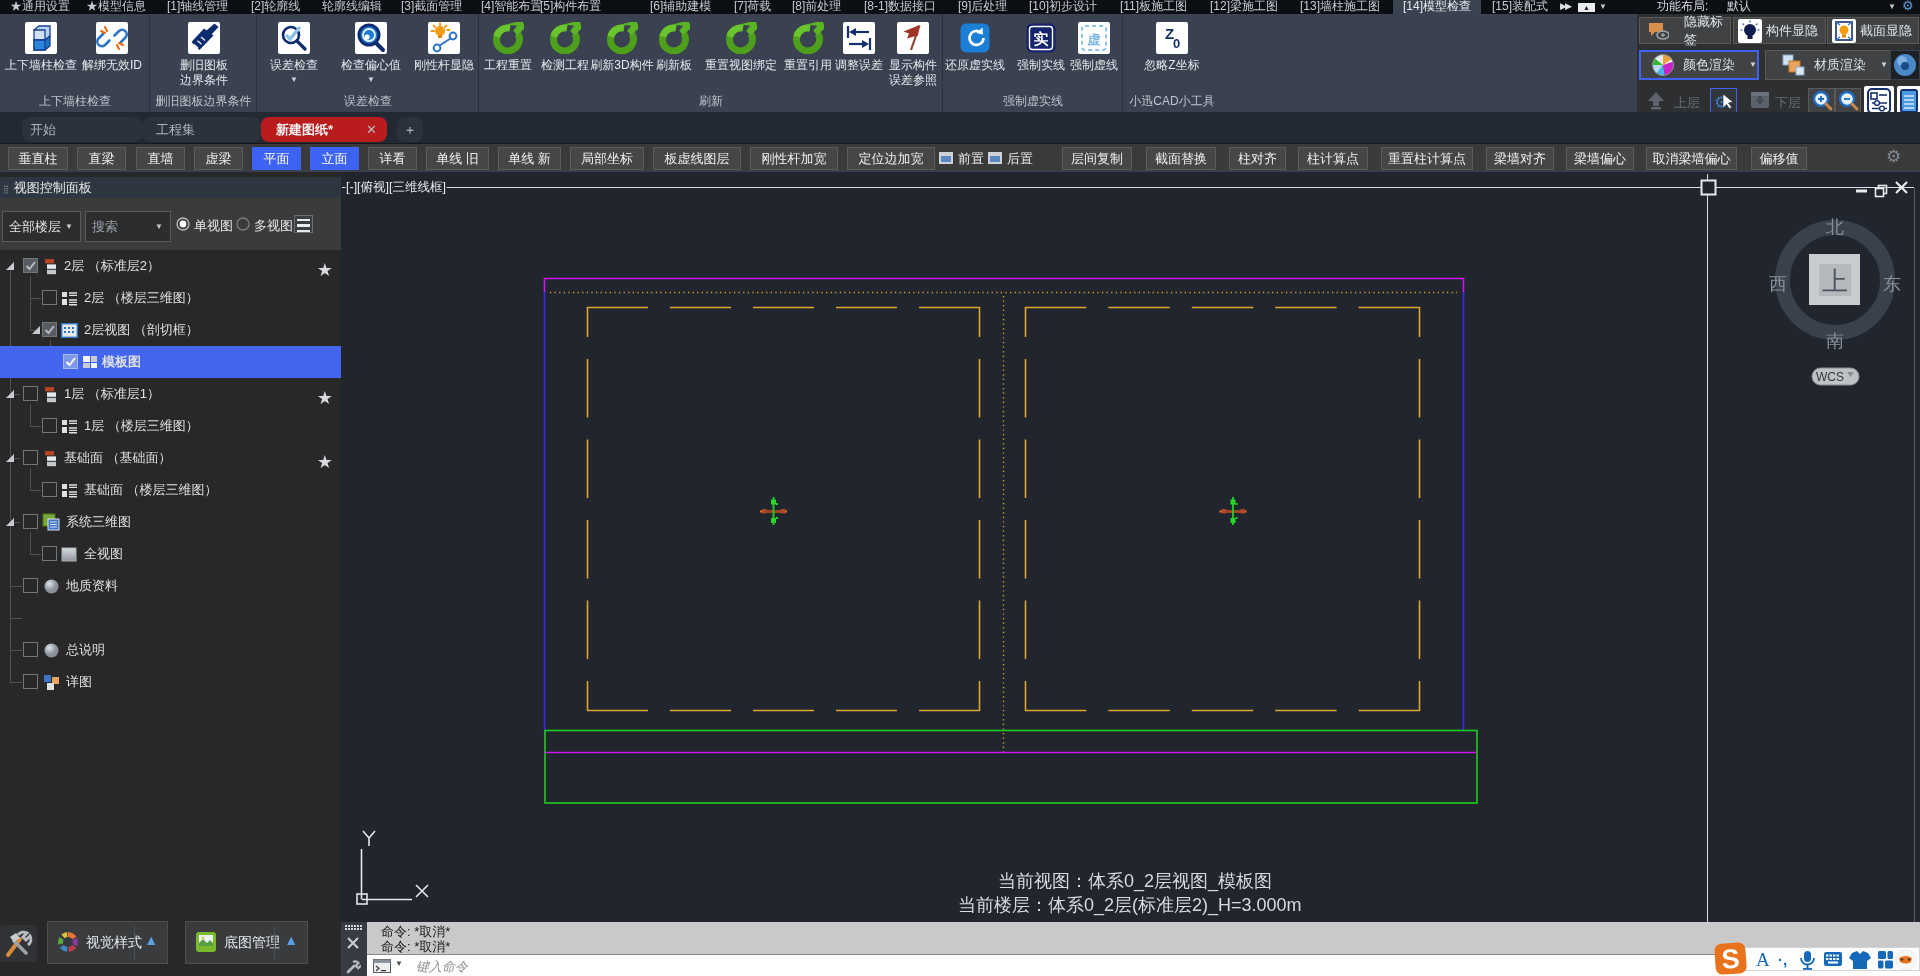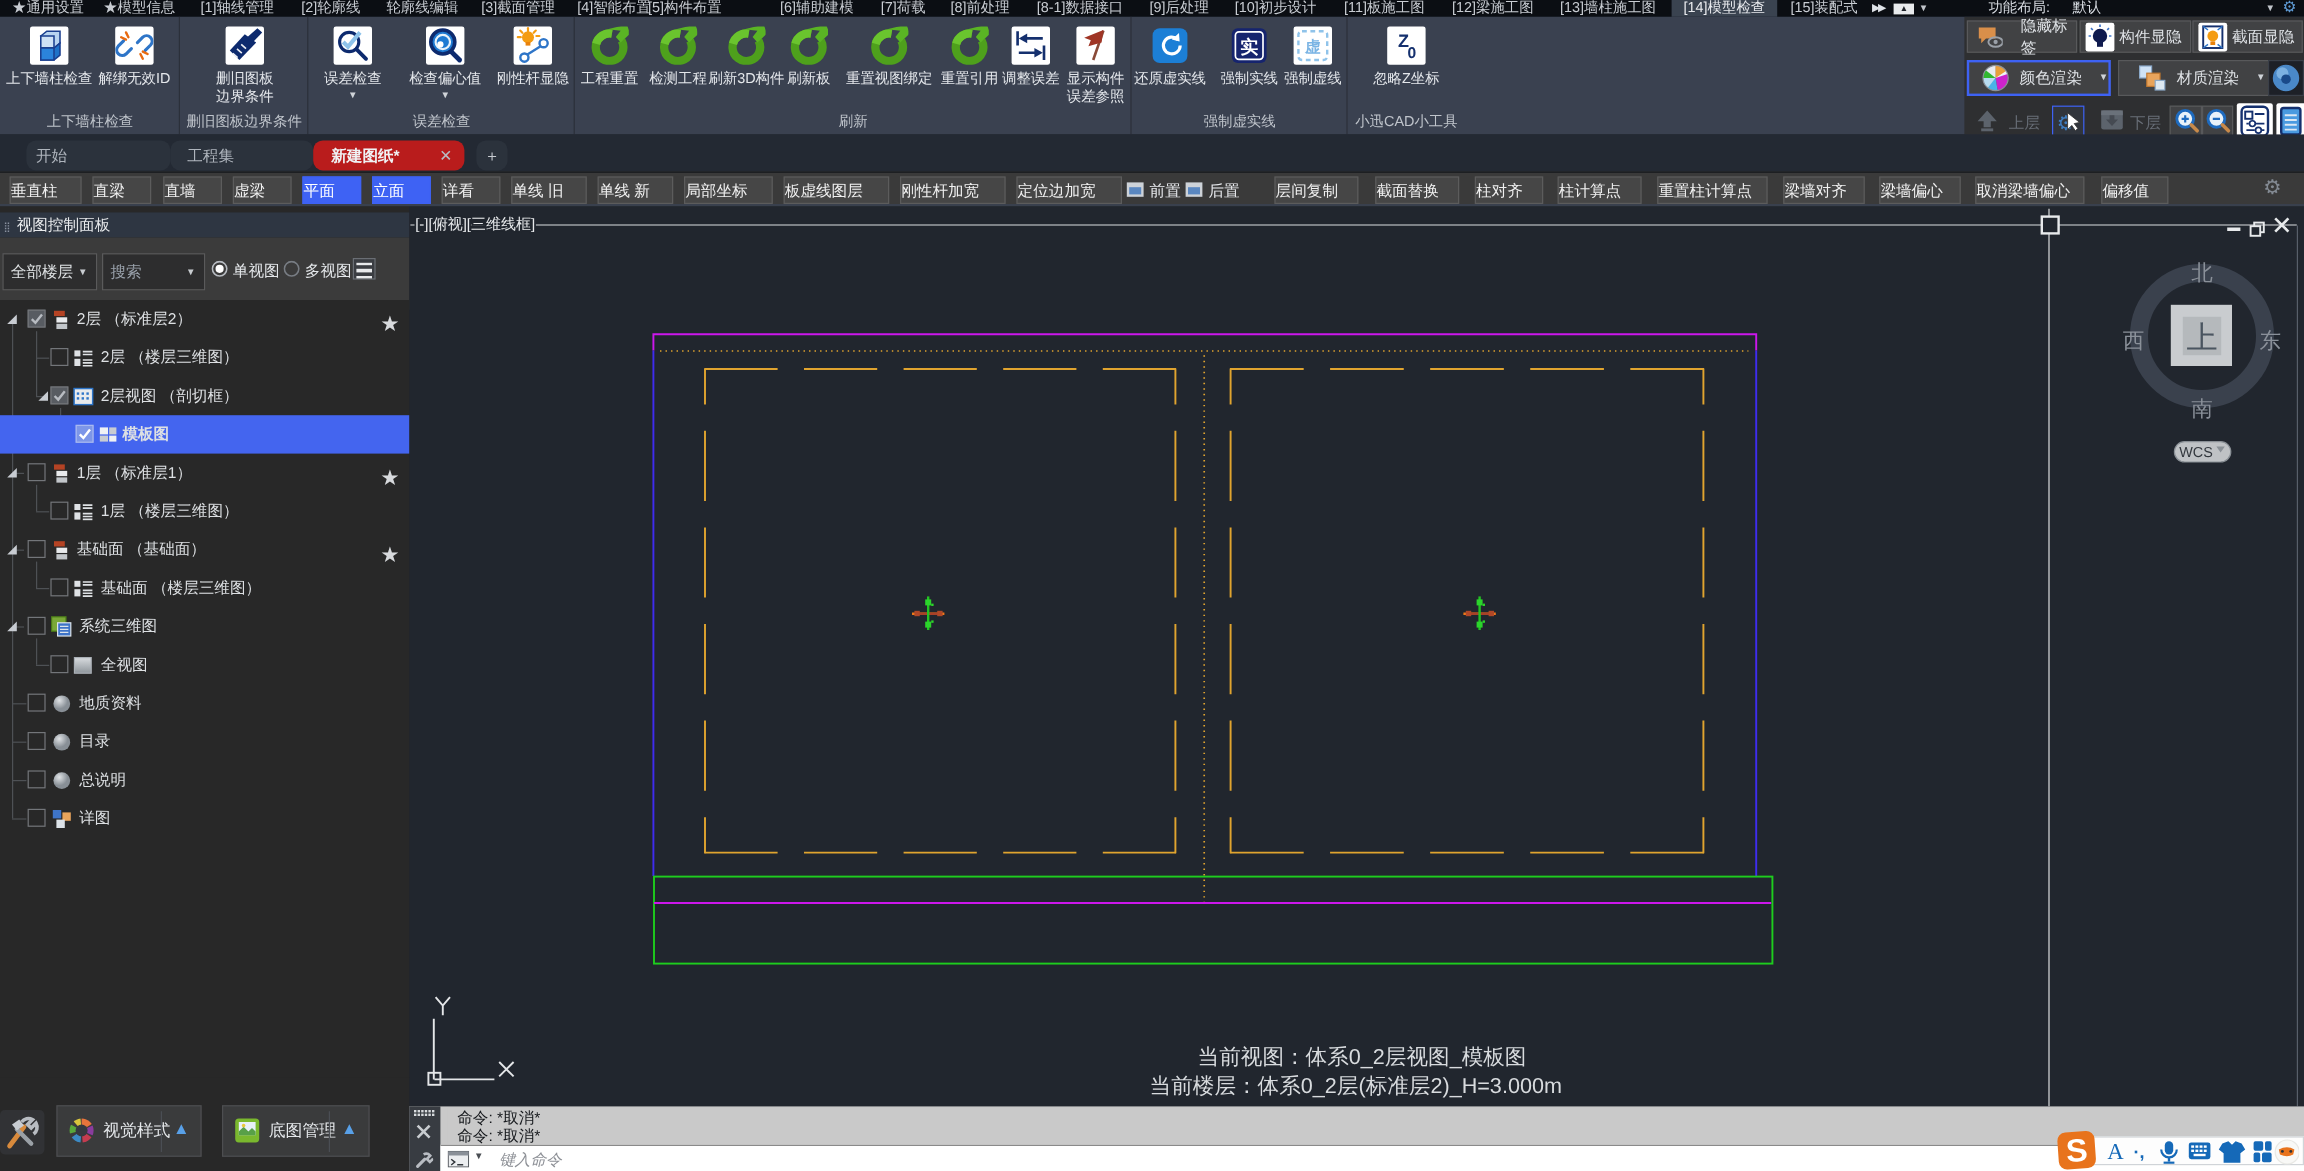--- a/index.html
+++ b/index.html
@@ -24,21 +24,21 @@
 .pbtn { position:absolute; background:#414244; border:1px solid #58595b; color:#dfe2e6;
   font-size:13px; display:flex; align-items:center; }
 
 #tabbar { position:absolute; left:0; top:112px; width:1920px; height:31px; background:#232933; }
 .dtab { position:absolute; top:5px; height:25px; border-radius:8px; background:#2b323c;
   color:#aeb4bc; font-size:13px; line-height:25px; text-align:center; }
 .dtab.active { background:#b91c1c; color:#f0f2f4; }
 
 #toolbar { position:absolute; left:0; top:143px; width:1920px; height:29px; background:#3a3a3a; border-top:1px solid #17191d; border-bottom:2px solid #39404d; }
 .tbtn { position:absolute; top:3px; height:23px; background:#464646; border:1px solid #5c5c5c;
-  color:#f0f0f0; font-size:13px; line-height:21px; text-align:left; }
+  color:#f0f0f0; font-size:13px; line-height:21px; text-align:center; }
 .tbtn.sel { background:#3e62f4; border-color:#3e62f4; color:#fff; }
 
 #lpanel { position:absolute; left:0; top:172px; width:341px; height:804px; background:#282828; }
 #lp-title { position:absolute; left:0; top:5px; width:341px; height:21px; background:#2e3642;
   color:#e8eaec; font-size:13px; line-height:21px; }
 #lp-controls { position:absolute; left:0; top:26px; width:341px; height:60px; background:#3b3b3b; }
 .dd { position:absolute; background:#2d2d2e; border:1px solid #5a5a5b; color:#dfe2e4;
   font-size:13px; line-height:29px; }
 #lp-tree { position:absolute; left:0; top:78px; width:341px; height:648px; background:#282828;
   color:#dde0e3; font-size:13px; }
@@ -688,27 +688,20 @@
       <svg class="abs" style="left:61px;top:9px" width="16" height="15">
           <defs>
             <linearGradient id="gv" x1="0" y1="0" x2="0" y2="1">
               <stop offset="0" stop-color="#d8dcdf"></stop>
               <stop offset="1" stop-color="#8e959b"></stop>
             </linearGradient>
           </defs>
           <rect x="1" y="1" width="14" height="13" fill="url(#gv)" stroke="#aab0b6"></rect>
         </svg>
       <span style="position:absolute;left:84px">全视图</span>
-    </div>
-    <div class="trow" style="top:352px">
-      <span class="cb" style="left:23px"></span>
-      <svg class="abs" style="left:44px;top:9px" width="15" height="15">
-          <circle cx="7.5" cy="7.5" r="7" fill="url(#gs)"></circle>
-        </svg>
-      <span style="position:absolute;left:66px">目录</span>
     </div>
     <div class="trow" style="top:384px">
       <span class="cb" style="left:23px"></span>
       <svg class="abs" style="left:44px;top:9px" width="15" height="15">
           <circle cx="7.5" cy="7.5" r="7" fill="url(#gs)"></circle>
         </svg>
       <span style="position:absolute;left:66px">总说明</span>
     </div>
     <div class="trow" style="top:416px">
       <span class="cb" style="left:23px"></span>

